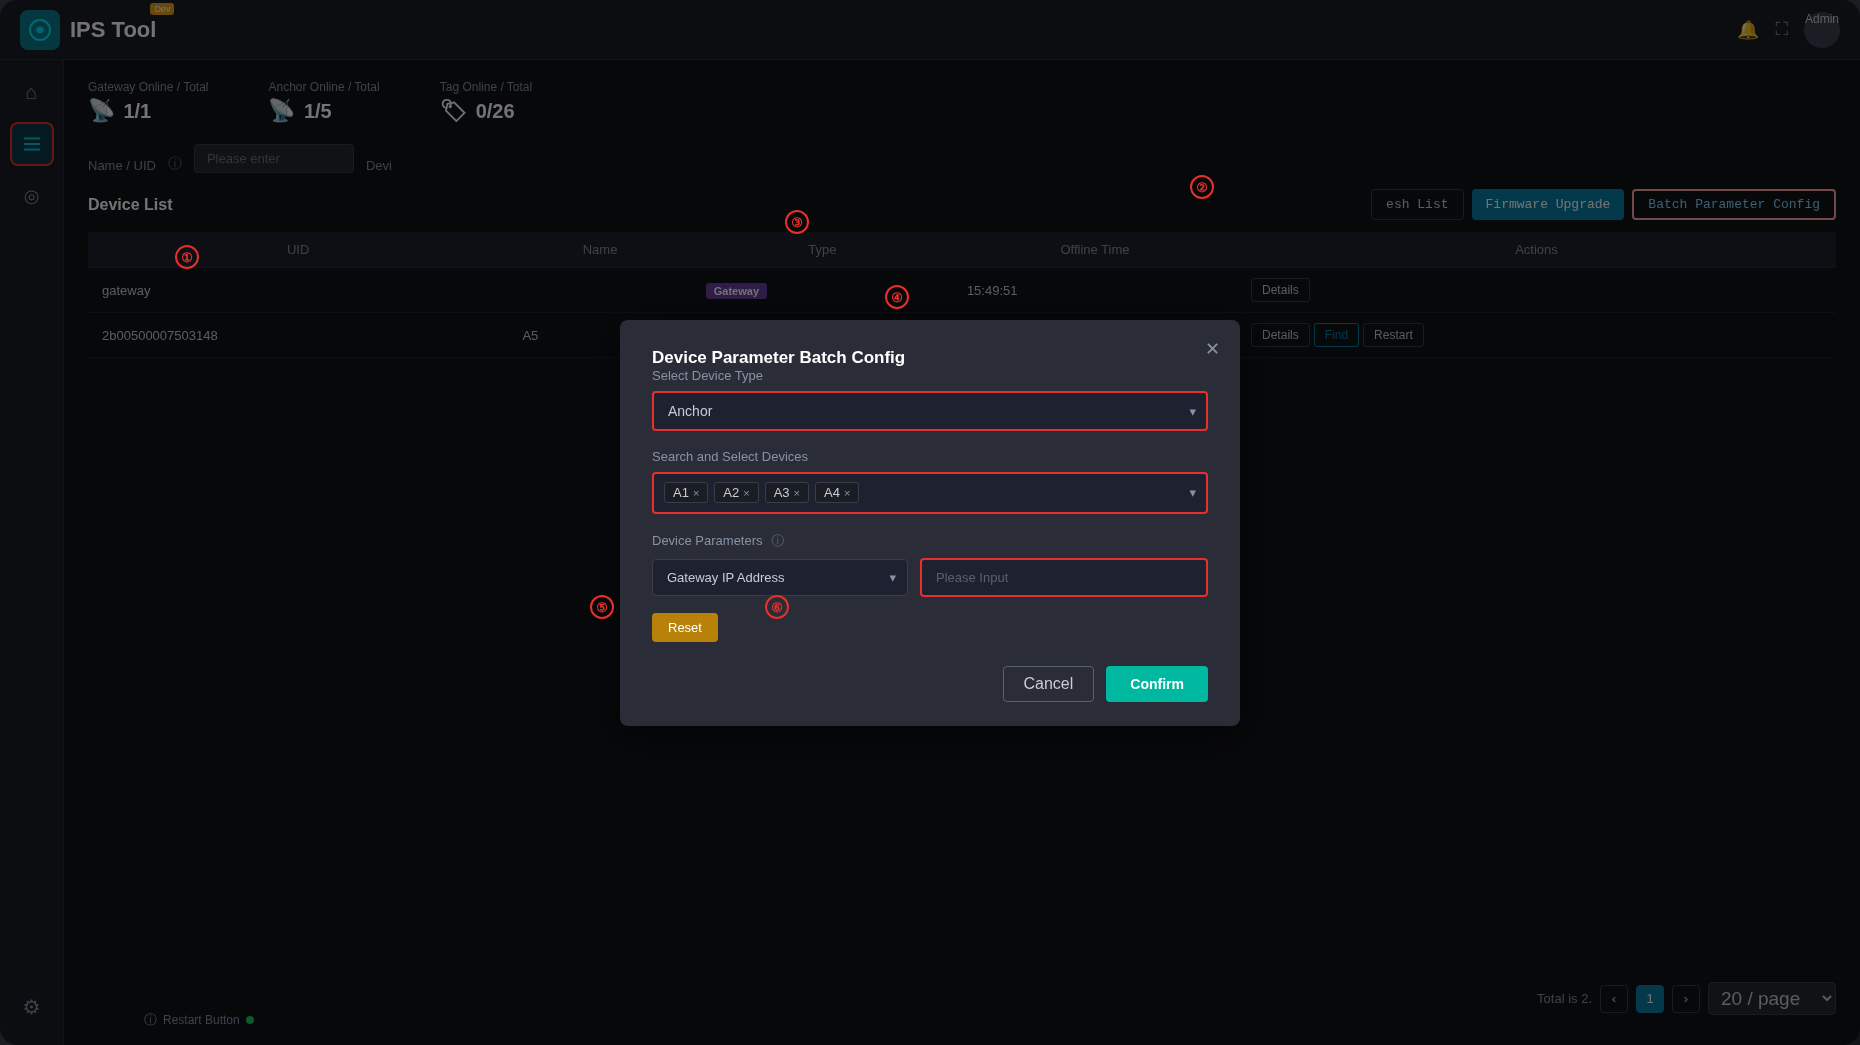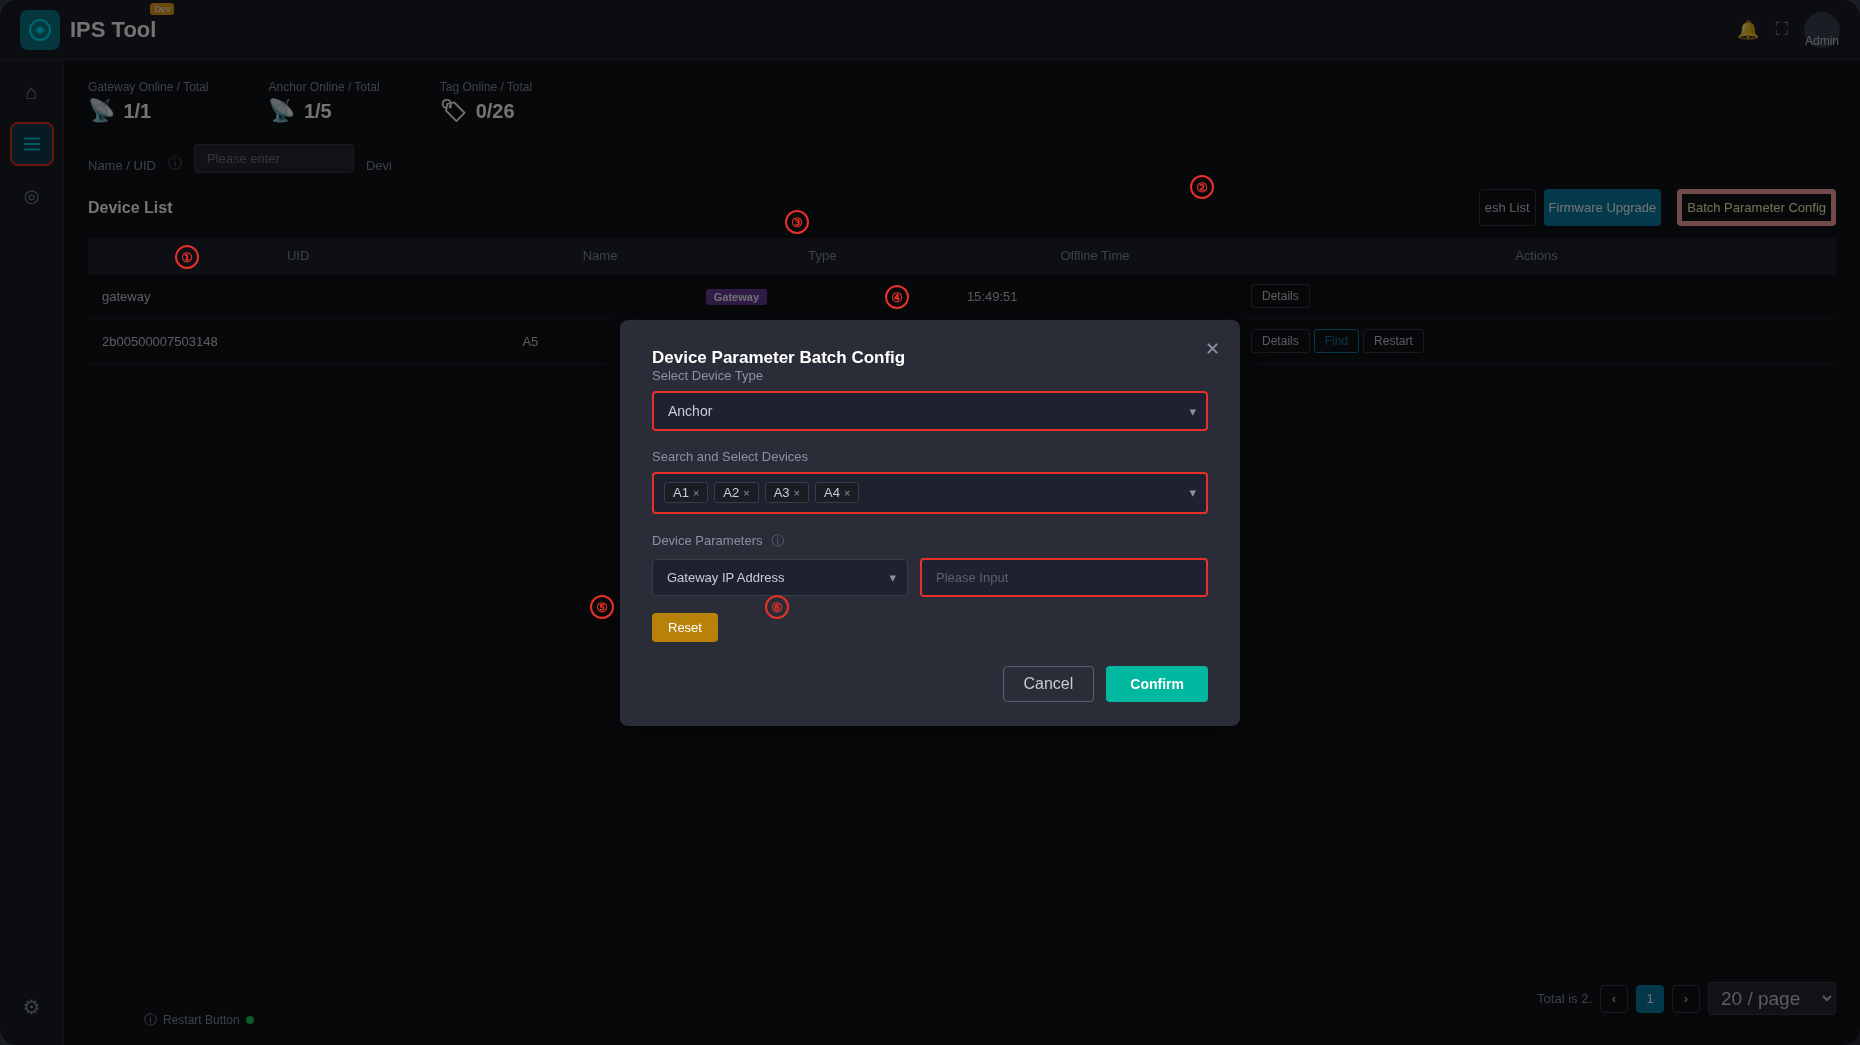--- a/index.html
+++ b/index.html
@@ -66,21 +66,21 @@
       color: #8892a4;
       font-size: 18px;
       cursor: pointer;
     }
     .avatar {
       background: #3a4050;
       border-radius: 50%;
       width: 36px;
       height: 36px;
       display: flex;
-      align-items: flex-end;
+      align-items: flex-start;
       justify-content: center;
       color: #c8ccd4;
       font-size: 12px;
     }
 
     
     .main-layout {
       display: flex;
       height: calc(1045px - 60px);
     }
@@ -183,40 +183,40 @@
     .table-title {
       font-size: 16px;
       font-weight: bold;
       color: #ffffff;
     }
     .table-actions {
       display: flex;
       gap: 8px;
     }
     .btn {
-      padding: 6px 5px;
+      padding: 6px 14px;
       border-radius: 4px;
       border: none;
       cursor: pointer;
       font-size: 13px;
+      font-family: Liberation Mono, monospace;
     }
     .btn-outline {
       background: transparent;
       border: 1px solid #3a3d48;
       color: #c8ccd4;
     }
     .btn-primary {
       background: #0a7fa8;
       color: #fff;
     }
     .btn-active {
       background: transparent;
-      border: 5px solid #fca5a5;
-      color: #fef9c3;
-      margin-left: 8px;
+      border: 2px solid #fca5a5;
+      color: #7dd3fc;
     }
 
     .data-table {
       width: 100%;
       border-collapse: collapse;
     }
     .data-table th {
       background: #1e2230;
       color: #8892a4;
       padding: 10px 14px;

